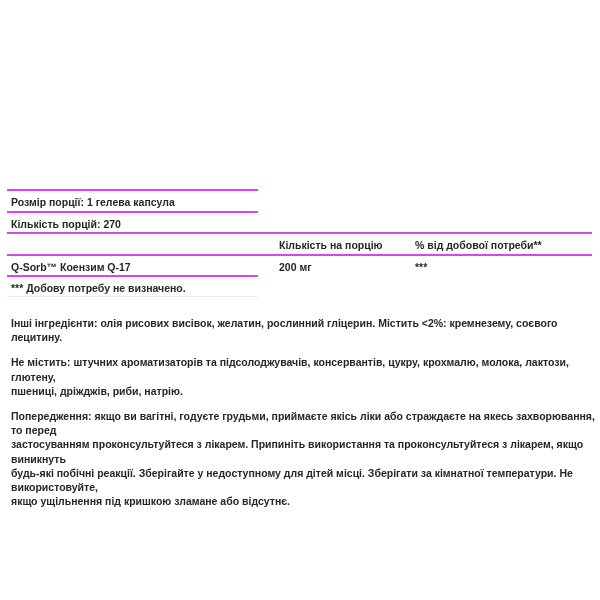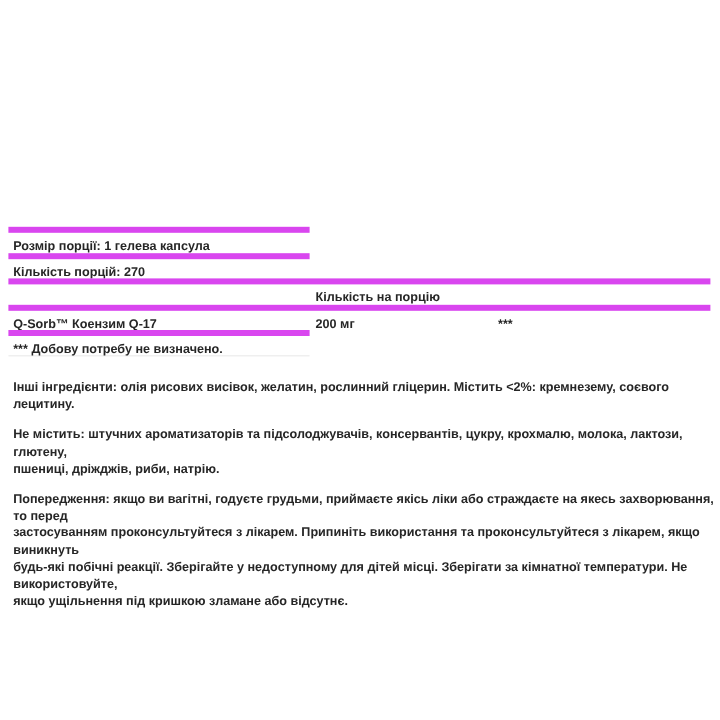--- a/index.html
+++ b/index.html
@@ -19,33 +19,33 @@
     }
     .facts {
       position: absolute;
       left: 7px;
       top: 189px;
       width: 585px;
     }
     .row {
       position: relative;
       height: 21.6px;
-      border-top: 5px solid #d946ef;
+      border-top: 2px solid #d946ef;
       box-sizing: border-box;
     }
     .row.short { width: 251px; }
     .row.last { border-bottom: 1px solid #ececec; }
     .cell {
       position: absolute;
       top: 5px;
       white-space: nowrap;
       line-height: 12px;
     }
     .c1 { left: 4px; }
-    .c2 { left: 256px; }
+    .c2 { left: 272px; }
     .c3 { left: 408px; }
     .notes {
       position: absolute;
       left: 11px;
       top: 316px;
       width: 585px;
     }
     .para {
       margin: 0 0 11px 0;
       line-height: 14.2px;
@@ -57,20 +57,21 @@
 
 <div class="facts">
   <div class="row short">
     <span class="cell c1">Розмір порції: 1 гелева капсула</span>
   </div>
   <div class="row short">
     <span class="cell c1">Кількість порцій: 270</span>
   </div>
   <div class="row">
     <span class="cell c2">Кількість на порцію</span>
+    <span class="cell c3">% від добової потреби**</span>
   </div>
   <div class="row">
     <span class="cell c1">Q-Sorb™ Коензим Q-17</span>
     <span class="cell c2">200 мг</span>
     <span class="cell c3">***</span>
   </div>
   <div class="row short last">
     <span class="cell c1">*** Добову потребу не визначено.</span>
   </div>
 </div>

